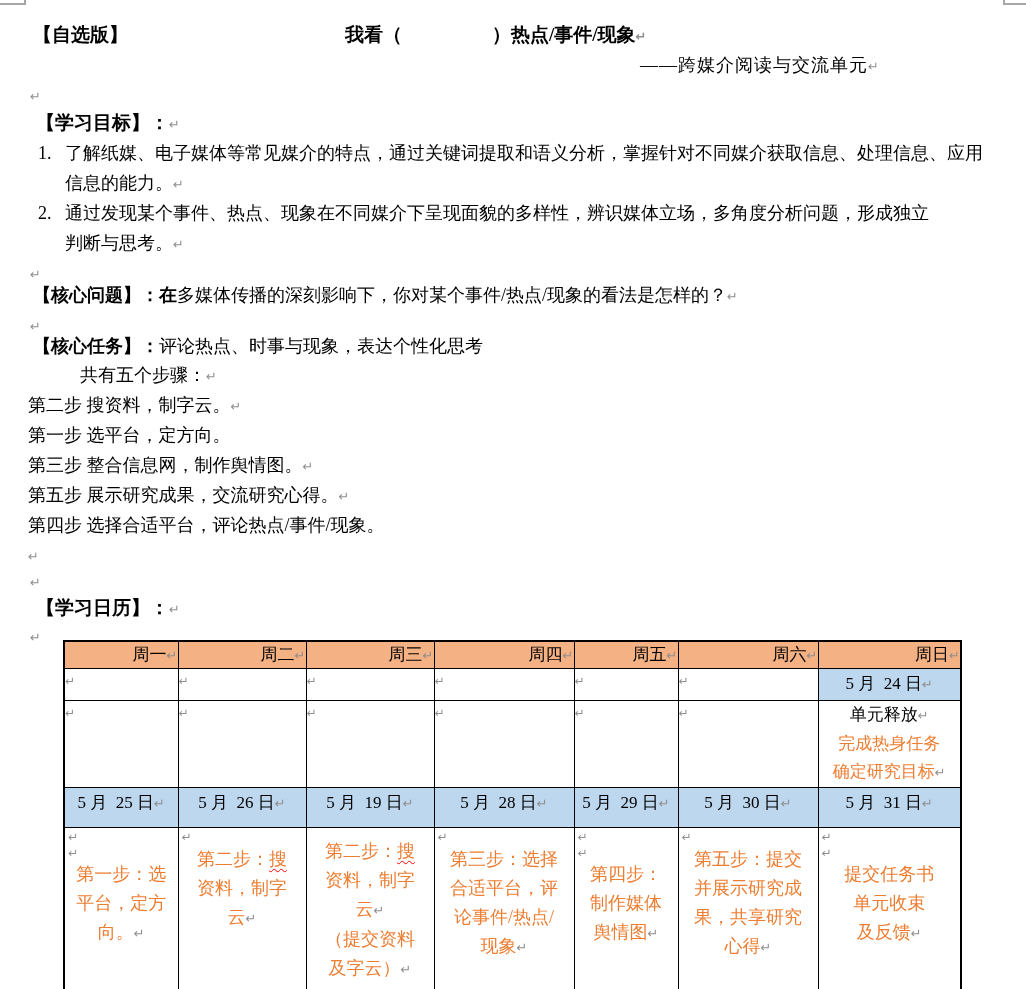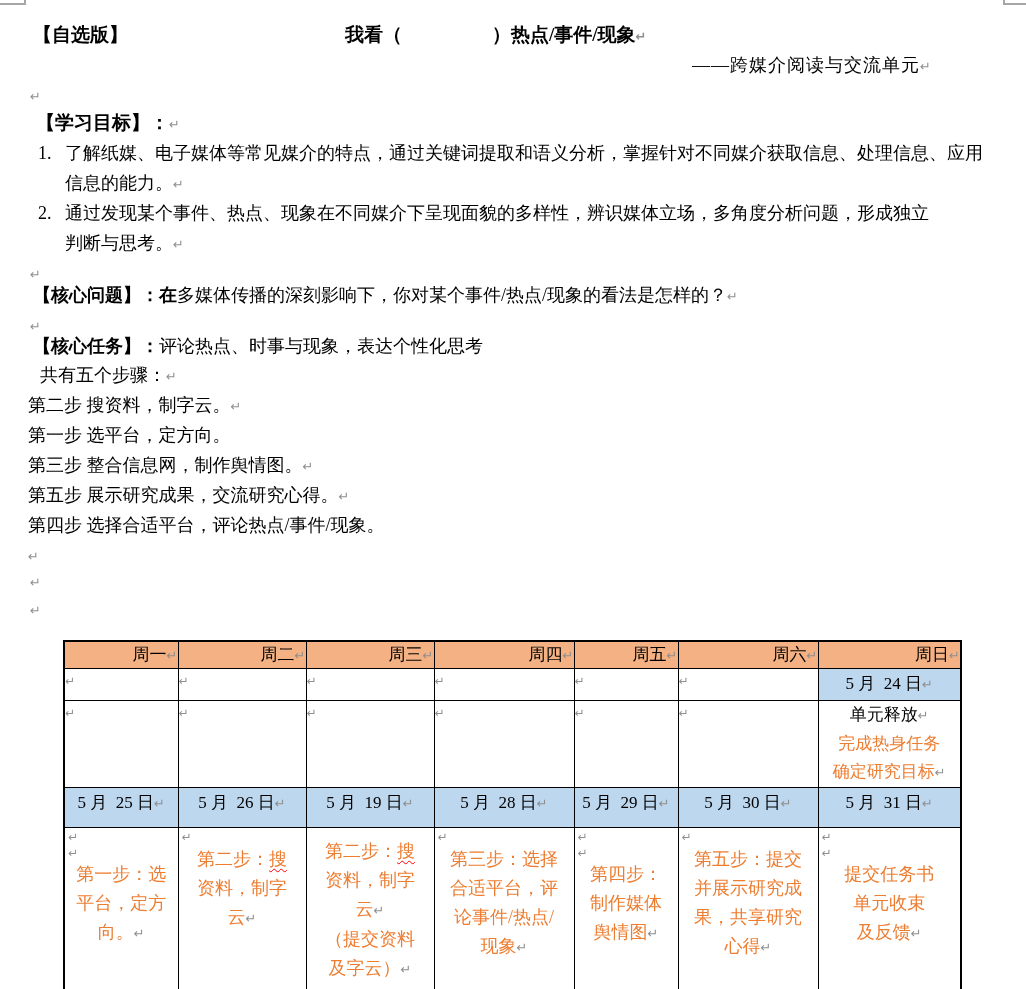--- a/index.html
+++ b/index.html
@@ -18,32 +18,32 @@
   .doc { position:absolute; left:0; top:0; width:100%; padding-top:12px; }
   .line { line-height:30px; }
   .pilcrow { color:#8f8f8f; font-family:"DejaVu Sans",sans-serif; font-size:13px; }
   .bold { font-weight:bold; }
 
   .title-line { position:relative; height:30px; line-height:30px;margin-top:8px; }
   .edition { position:absolute; left:33px; font-weight:bold; font-size:19px; }
   .doc-title { position:absolute; left:345px; font-weight:bold; font-size:19px; }
   .blank-gap { display:inline-block; width:90px; }
   .subtitle-line { position:relative; height:30px; line-height:30px; }
-  .subtitle { position:absolute; left:692px; letter-spacing:1px; }
+  .subtitle { position:absolute; left:640px; letter-spacing:1px; }
 
   .blank { padding-left:30px; }
   .heading { padding-left:36px; font-weight:bold; font-size:19px; height:30px; line-height:30px; }
 
   .obj-item { display:flex; padding-left:38px; padding-right:26px; line-height:30px; }
   .obj-num { width:27px; flex:none; }
   .obj-text { flex:1; }
   .prewrap { white-space:pre-line; }
 
   .para { padding-left:33px; height:30px; line-height:30px; }
-  .steps-intro { padding-left:40px; height:30px; line-height:30px; }
+  .steps-intro { padding-left:40px; height:30px; line-height:30px;margin-left:40px; }
   .step-line { padding-left:28px; height:30px; line-height:30px; }
 
   
   table.cal { position:absolute; left:63px; top:640px; border-collapse:collapse;
     table-layout:fixed; border:2px solid #000; }
   table.cal td { border:1px solid #000; padding:0; vertical-align:top; overflow:hidden; }
   tr.r1 { height:27px; } tr.r2 { height:30px; } tr.r3 { height:86px; }
   tr.r4 { height:40px; } tr.r5 { height:163px; }
   td.wd { text-align:right; font-size:17px; line-height:25px; vertical-align:middle; }
   td.empty { padding:2px 0 0 3px; }
@@ -104,20 +104,21 @@
 
     <div class="step-line"><span>第二步 搜资料，制字云。</span><span class="pilcrow">↵</span></div>
     <div class="step-line"><span>第一步 选平台，定方向。</span><span class="pilcrow"></span></div>
     <div class="step-line"><span>第三步 整合信息网，制作舆情图。</span><span class="pilcrow">↵</span></div>
     <div class="step-line"><span>第五步 展示研究成果，交流研究心得。</span><span class="pilcrow">↵</span></div>
     <div class="step-line"><span>第四步 选择合适平台，评论热点/事件/现象。</span><span class="pilcrow"></span></div>
 
     <div class="blank line" style="height:26px;padding-left:28px"><span class="pilcrow">↵</span></div>
     <div class="blank line" style="height:28px"><span class="pilcrow">↵</span></div>
 
+    <div class="heading" style="height:27px;line-height:27px"><span>【学习日历】：</span><span class="pilcrow" style="font-weight:normal">↵</span></div>
 
     <div class="blank line" style="height:24px"><span class="pilcrow">↵</span></div>
   </div>
 
   <table class="cal">
     <colgroup>
       <col style="width:114px">
         <col style="width:128px">
         <col style="width:128px">
       <col style="width:140px">

